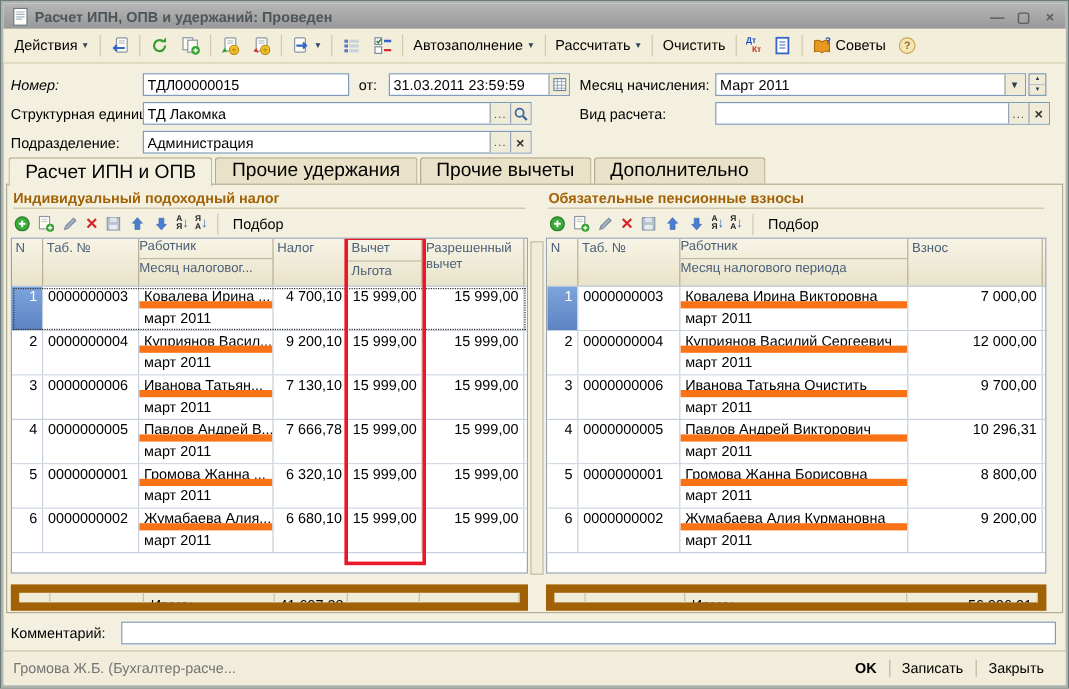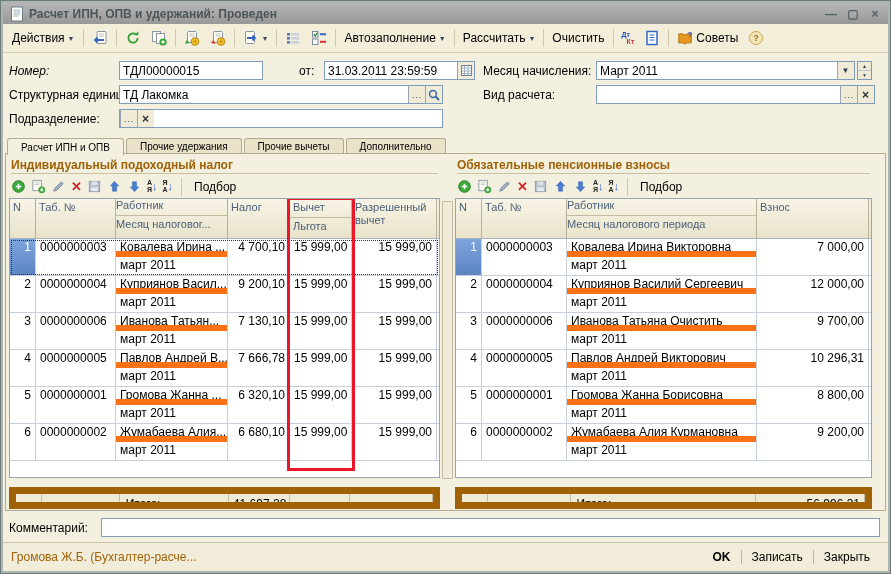--- a/index.html
+++ b/index.html
@@ -45,21 +45,21 @@
     font-size:9px; color:#2c3c4c; cursor:default; letter-spacing:1px; }
   .fbtn.xbtn { font-size:12px; font-weight:bold; color:#333; }
   .fbtn.ddbtn { font-size:8px; }
   .spin { position:absolute; width:15px; height:19px; border:1px solid #7f9db9;
     background:#f0ebd7; display:flex; flex-direction:column; }
   .spin span { flex:1; display:flex; align-items:center; justify-content:center;
     font-size:5px; color:#2c3c4c; border-bottom:1px solid #b9c4d0; cursor:default; }
   .spin span:last-child { border-bottom:none; }
   
   .tabstrip { position:absolute; left:6px; top:133px; height:20px; display:flex; align-items:flex-end; }
-  .tab { padding:2px 13px 2px; margin-right:2px; font-size:10px;
+  .tab { padding:2px 13px 2px; margin-right:2px; font-size:16px;
     background:#e9e2c8; border:1px solid #b3ab8d; border-bottom:none;
     border-radius:3px 3px 0 0; cursor:default; position:relative; }
   .tab.active { background:#f4f0df; z-index:3; padding-top:3px; margin-bottom:-1px; }
   
   .panel { position:absolute; left:4px; top:152px; width:881px; height:358px;
     border:1px solid #b3ab8d; background:#f4f0df; }
   .sec { position:absolute; top:0; }
   .sec-ipn { left:3px; width:431px; }
   .sec-opv { left:449px; width:417px; }
   .sec-title { margin:4px 2px 0; padding-bottom:1px; font-weight:bold; color:#a16207;
@@ -104,21 +104,21 @@
   .tfoot { display:flex; height:22px; margin-top:9px; border:7px solid #a16207;
     background:#f1ecd7; font-size:12px; }
   .fcell { border-right:1px solid #c9c2a8; padding:3px 4px 0; overflow:hidden; white-space:nowrap; }
   .vscroll { position:absolute; left:436px; top:47px; width:11px; height:278px;
     background:#f0ecd9; border:1px solid #c4bda2; }
   
   .commentrow { position:absolute; left:2px; top:514px; right:2px; height:25px; }
   .statusbar { position:absolute; left:2px; top:541px; right:2px; bottom:3px;
     background:#f1edda; border-top:1px solid #cac3a6;
     display:flex; align-items:center; padding:0 8px; }
-  .sb-user { color:#a16207; font-size:12px; flex:1; white-space:nowrap; overflow:hidden; }
+  .sb-user { color:#737373; font-size:12px; flex:1; white-space:nowrap; overflow:hidden; }
   .sbtns { display:flex; align-items:center; gap:0; }
   .sbtn { padding:2px 10px; cursor:default; white-space:nowrap; }
   .sbtn.ok { font-weight:bold; }
   .ssep { width:1px; height:14px; background:#bdb69b; }
 </style>
 </head>
 <body>
 
 <div class="window">
 
@@ -248,21 +248,21 @@
     <span class="tbtn">
       <svg class="ic" viewBox="0 0 16 16">
         <circle cx="8" cy="8" r="6.5" fill="#f5e6b8" stroke="#c8a850"></circle>
         <text x="8" y="11.2" text-anchor="middle" font-size="9" font-weight="bold" fill="#907020">?</text>
       </svg>
     </span>
   </div>
 
   <div class="formarea">
     <span class="flabel" style="left:6px; top:11px;font-style:italic;">Номер:</span>
-    <span class="fld" style="left:116px; top:8px; width:144px;">
+    <span class="fld" style="left:116px; top:8px; width:172px;">
       <input value="ТДЛ00000015" style="">
     </span>
     <span class="flabel" style="left:296px; top:11px;">от:</span>
     <span class="fld" style="left:321px; top:8px; width:151px;">
       <input value="31.03.2011 23:59:59" style="">
       <span class="fbtn">
         <svg width="11" height="11" viewBox="0 0 11 11">
           <rect x="0.5" y="0.5" width="10" height="10" fill="#fff" stroke="#6b7c90"></rect>
           <path d="M0.5 3h10M3.5 0.5v10M7 0.5v10M0.5 6h10M0.5 8.5h10" stroke="#8fa2b6" stroke-width="0.8"></path>
         </svg>
@@ -291,20 +291,21 @@
     </span>
     <span class="flabel" style="left:480px; top:35px;">Вид расчета:</span>
     <span class="fld" style="left:593px; top:32px; width:279px;">
       <input value="" style="">
       <span class="fbtn">...</span>
       <span class="fbtn xbtn">×</span>
     </span>
 
     <span class="flabel" style="left:6px; top:59px;">Подразделение:</span>
     <span class="fld" style="left:116px; top:56px; width:324px;">
+      <input value="Администрация" style="">
       <span class="fbtn">...</span>
       <span class="fbtn xbtn">×</span>
     </span>
   </div>
 
   <div class="tabstrip">
     <span class="tab active">Расчет ИПН и ОПВ</span>
     <span class="tab">Прочие удержания</span>
     <span class="tab">Прочие вычеты</span>
     <span class="tab">Дополнительно</span>

